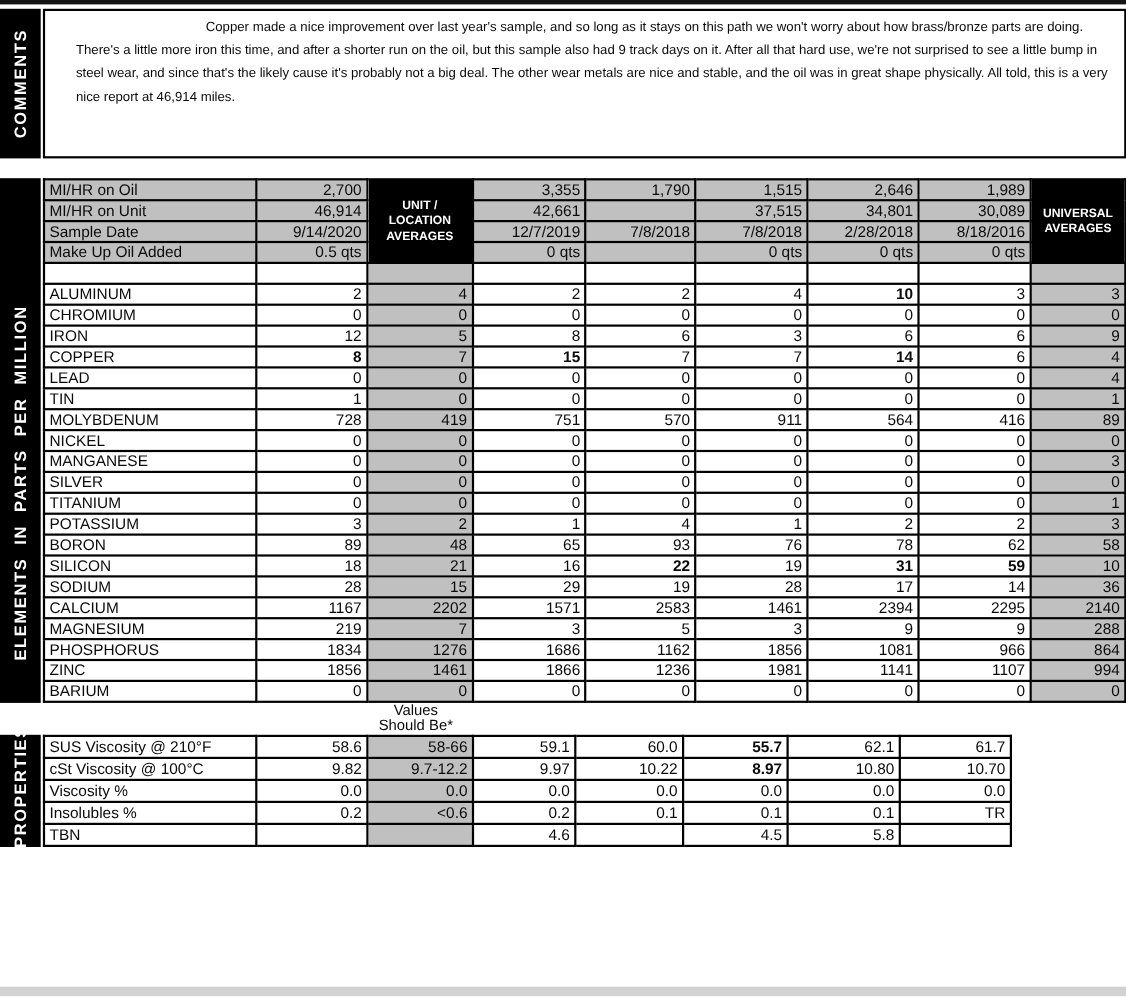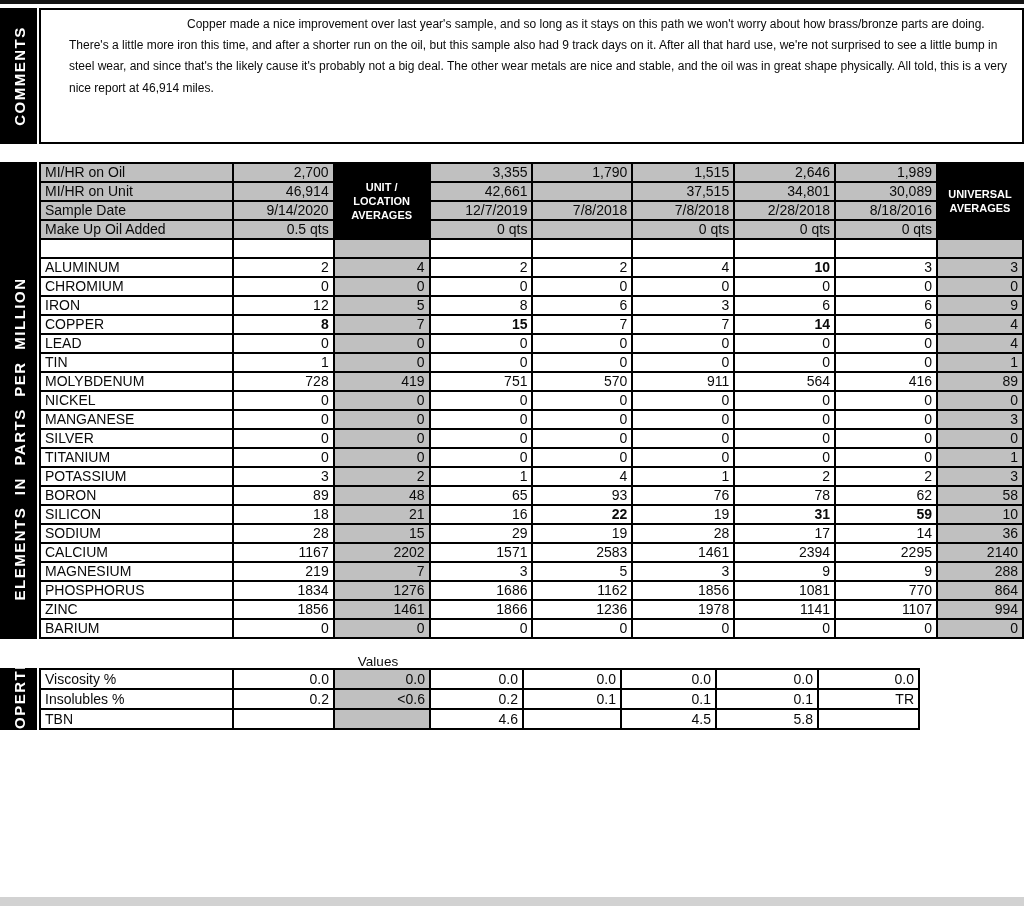--- a/index.html
+++ b/index.html
@@ -87,21 +87,21 @@
   }
   
   .mid-label {
     margin-left: 312px;
     width: 132px;
     height: 29px;
     text-align: center;
     font-size: 13.5px;
     line-height: 14px;
     color: #0a0a0a;
-    padding-top: 16px;
+    padding-top: 0;
   }
   
   .bottom-strip {
     position: absolute;
     left: 0; right: 0; bottom: 0;
     height: 9px;
     background: #d2d2d2;
     z-index: 5;
   }
 </style>
@@ -378,30 +378,30 @@
             <td class="num gray">288</td>
           </tr>
           <tr>
             <td class="lbl">PHOSPHORUS</td>
             <td class="num">1834</td>
             <td class="num gray">1276</td>
             <td class="num">1686</td>
             <td class="num">1162</td>
             <td class="num">1856</td>
             <td class="num">1081</td>
-            <td class="num">770</td>
+            <td class="num">966</td>
             <td class="num gray">864</td>
           </tr>
           <tr>
             <td class="lbl">ZINC</td>
             <td class="num">1856</td>
             <td class="num gray">1461</td>
             <td class="num">1866</td>
             <td class="num">1236</td>
-            <td class="num">1978</td>
+            <td class="num">1981</td>
             <td class="num">1141</td>
             <td class="num">1107</td>
             <td class="num gray">994</td>
           </tr>
           <tr>
             <td class="lbl">BARIUM</td>
             <td class="num">0</td>
             <td class="num gray">0</td>
             <td class="num">0</td>
             <td class="num">0</td>
@@ -429,20 +429,40 @@
           <col style="width:101px">
           <col style="width:96px">
         <col style="width:93px">
           <col style="width:98px">
           <col style="width:95px">
         <col style="width:102px">
           <col style="width:101px">
       </colgroup>
       <tbody id="props-tbody">
           <tr>
+            <td class="lbl">SUS Viscosity @ 210°F</td>
+            <td class="num">58.6</td>
+            <td class="num gray">58-66</td>
+            <td class="num">59.1</td>
+            <td class="num">60.0</td>
+            <td class="num b">55.7</td>
+            <td class="num">62.1</td>
+            <td class="num">61.7</td>
+          </tr>
+          <tr>
+            <td class="lbl">cSt Viscosity @ 100°C</td>
+            <td class="num">9.82</td>
+            <td class="num gray">9.7-12.2</td>
+            <td class="num">9.97</td>
+            <td class="num">10.22</td>
+            <td class="num b">8.97</td>
+            <td class="num">10.80</td>
+            <td class="num">10.70</td>
+          </tr>
+          <tr>
             <td class="lbl">Viscosity %</td>
             <td class="num">0.0</td>
             <td class="num gray">0.0</td>
             <td class="num">0.0</td>
             <td class="num">0.0</td>
             <td class="num">0.0</td>
             <td class="num">0.0</td>
             <td class="num">0.0</td>
           </tr>
           <tr>

